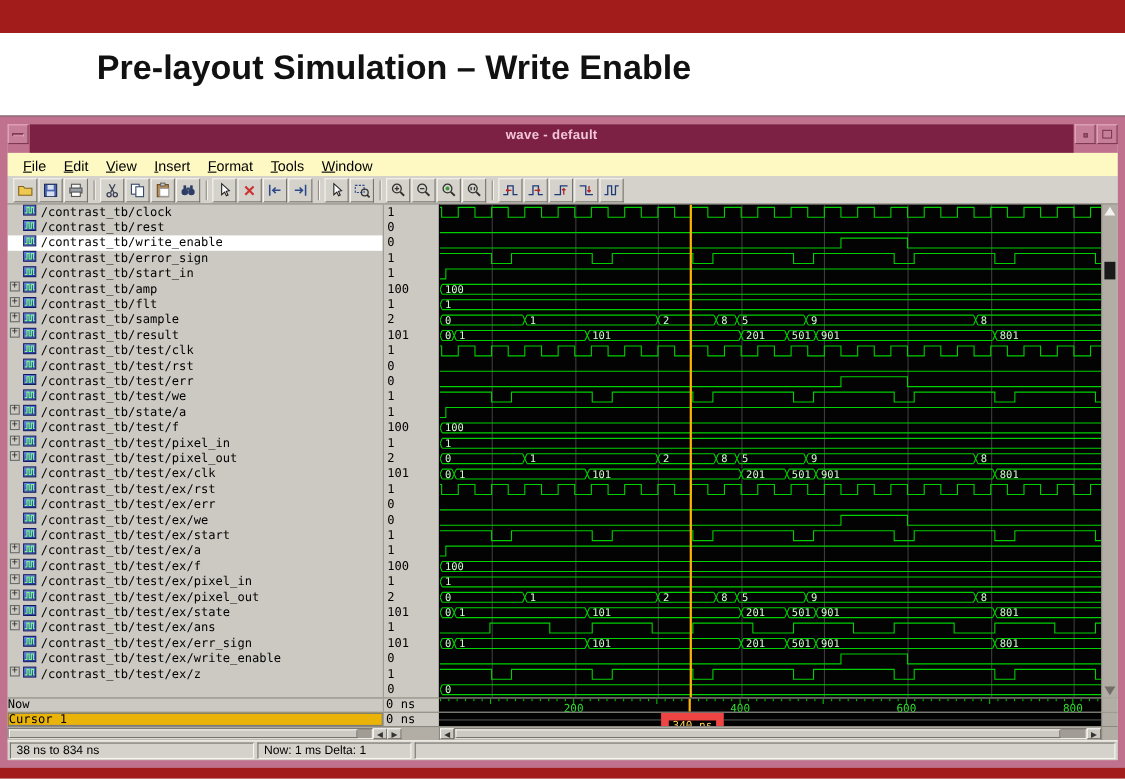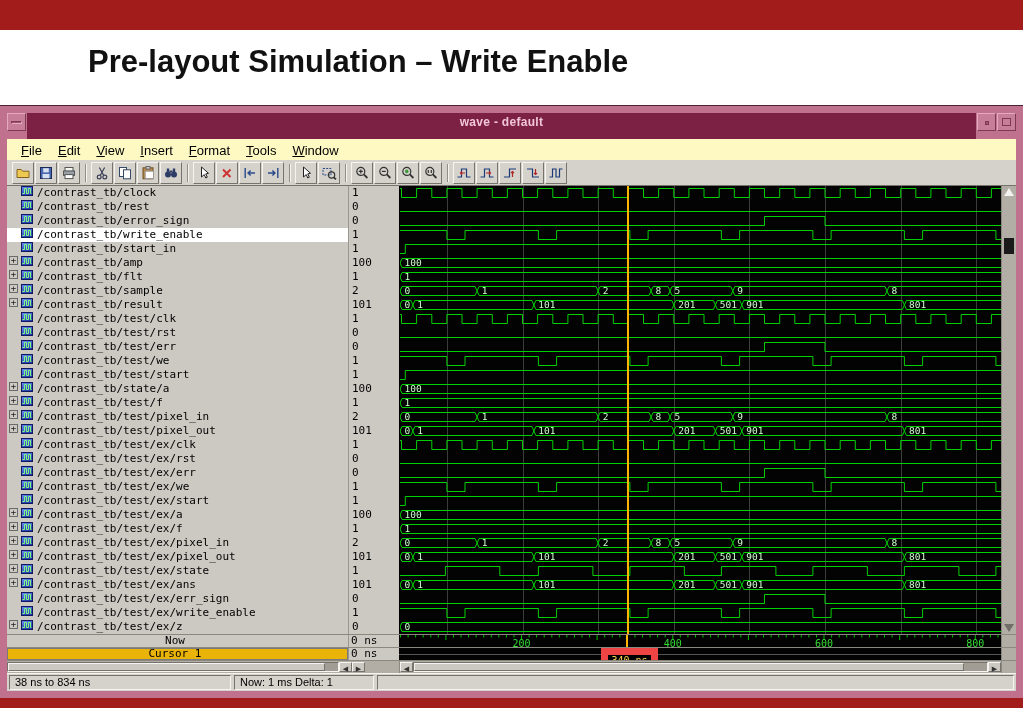--- a/index.html
+++ b/index.html
@@ -42,21 +42,21 @@
 
   .sig-row{height:14px;display:flex;align-items:flex-start;padding-left:2px;font-family:"DejaVu Sans Mono",monospace;font-size:11px;white-space:nowrap;color:#000}
   .sig-row.selected{background:#fff}
   .expander{width:9px;height:9px;min-width:9px;margin-right:3px;border:1px solid #6a6a6a;font-size:9px;line-height:7px;text-align:center;color:#222}
   .expander.noexp{visibility:hidden}
   .sigicon{width:12px;height:10px;min-width:12px;margin-right:4px;background:linear-gradient(160deg,#6688f0 0%,#2030a8 100%);border:1px solid #101860;display:inline-flex;align-items:center;justify-content:center}
   .signame{overflow:hidden}
   .val-row{height:14px;line-height:14px;padding-left:3px;font-family:"DejaVu Sans Mono",monospace;font-size:11px;color:#000}
 
   .foot-row{height:13px;min-height:13px;display:flex;background:#ccc9c2;border-top:1px solid #8a887f;font-size:11px}
-  .foot-names{width:341px;min-width:341px;text-align:center;padding-right:5px;line-height:12px;font-family:"DejaVu Sans Mono",monospace}
+  .foot-names{width:341px;min-width:341px;text-align:left;padding-right:5px;line-height:12px;font-family:"DejaVu Sans Mono",monospace}
   .foot-names.cursor-name{background:#eab308;border:1px solid #7a7a7a;line-height:10px}
   .foot-values{width:51px;min-width:51px;border-left:1px solid #9a978f;padding-left:2px;line-height:12px;font-family:"DejaVu Sans Mono",monospace}
   .foot-wave{width:602px;min-width:602px;position:relative;background:#030303;overflow:hidden}
   .foot-corner{width:15px;min-width:15px;background:#b2aea6;border-left:1px solid #8a887f}
   .ctrack-line{position:absolute;left:0;right:0;top:6px;height:1px;background:#555}
   .cursorstub{position:absolute;top:0;bottom:0;width:2px;background:#ffb400}
   .cursor-box{position:absolute;top:0;height:28px;line-height:11px;padding:0 3px;border:7px solid #ef4444;color:#ffd255;background:#000;font-family:"DejaVu Sans Mono",monospace;font-size:10px;z-index:3}
 
   .hscroll{height:13px;min-height:13px;display:flex;background:#b2aea6;border-top:1px solid #8a887f}
   .hs-left{width:392px;min-width:392px;display:flex;align-items:stretch}
@@ -302,38 +302,38 @@
           </div>
           <div class="sig-row">
             <span class="expander noexp"></span>
             <span class="sigicon">
               <svg width="10" height="8" viewBox="0 0 10 8" style="display: block;">
                 <path d="M0.5 6.5 H2.5 V1.5 H4.5 V6.5 H6.5 V1.5 H8.5 V6.5 H9.5" stroke="#7dff7d" fill="none" stroke-width="1"></path>
               </svg>
             </span>
             <span class="signame">/contrast_tb/rest</span>
           </div>
+          <div class="sig-row selected">
+            <span class="expander noexp"></span>
+            <span class="sigicon">
+              <svg width="10" height="8" viewBox="0 0 10 8" style="display: block;">
+                <path d="M0.5 6.5 H2.5 V1.5 H4.5 V6.5 H6.5 V1.5 H8.5 V6.5 H9.5" stroke="#7dff7d" fill="none" stroke-width="1"></path>
+              </svg>
+            </span>
+            <span class="signame">/contrast_tb/write_enable</span>
+          </div>
           <div class="sig-row">
             <span class="expander noexp"></span>
             <span class="sigicon">
               <svg width="10" height="8" viewBox="0 0 10 8" style="display: block;">
                 <path d="M0.5 6.5 H2.5 V1.5 H4.5 V6.5 H6.5 V1.5 H8.5 V6.5 H9.5" stroke="#7dff7d" fill="none" stroke-width="1"></path>
               </svg>
             </span>
             <span class="signame">/contrast_tb/error_sign</span>
           </div>
-          <div class="sig-row selected">
-            <span class="expander noexp"></span>
-            <span class="sigicon">
-              <svg width="10" height="8" viewBox="0 0 10 8" style="display: block;">
-                <path d="M0.5 6.5 H2.5 V1.5 H4.5 V6.5 H6.5 V1.5 H8.5 V6.5 H9.5" stroke="#7dff7d" fill="none" stroke-width="1"></path>
-              </svg>
-            </span>
-            <span class="signame">/contrast_tb/write_enable</span>
-          </div>
           <div class="sig-row">
             <span class="expander noexp"></span>
             <span class="sigicon">
               <svg width="10" height="8" viewBox="0 0 10 8" style="display: block;">
                 <path d="M0.5 6.5 H2.5 V1.5 H4.5 V6.5 H6.5 V1.5 H8.5 V6.5 H9.5" stroke="#7dff7d" fill="none" stroke-width="1"></path>
               </svg>
             </span>
             <span class="signame">/contrast_tb/start_in</span>
           </div>
           <div class="sig-row">
@@ -400,29 +400,20 @@
             <span class="signame">/contrast_tb/test/err</span>
           </div>
           <div class="sig-row">
             <span class="expander noexp"></span>
             <span class="sigicon">
               <svg width="10" height="8" viewBox="0 0 10 8" style="display: block;">
                 <path d="M0.5 6.5 H2.5 V1.5 H4.5 V6.5 H6.5 V1.5 H8.5 V6.5 H9.5" stroke="#7dff7d" fill="none" stroke-width="1"></path>
               </svg>
             </span>
             <span class="signame">/contrast_tb/test/we</span>
-          </div>
-          <div class="sig-row">
-            <span class="expander noexp"></span>
-            <span class="sigicon">
-              <svg width="10" height="8" viewBox="0 0 10 8" style="display: block;">
-                <path d="M0.5 6.5 H2.5 V1.5 H4.5 V6.5 H6.5 V1.5 H8.5 V6.5 H9.5" stroke="#7dff7d" fill="none" stroke-width="1"></path>
-              </svg>
-            </span>
-            <span class="signame">/contrast_tb/test/start</span>
           </div>
           <div class="sig-row">
             <span class="expander">+</span>
             <span class="sigicon">
               <svg width="10" height="8" viewBox="0 0 10 8" style="display: block;">
                 <path d="M0.5 6.5 H2.5 V1.5 H4.5 V6.5 H6.5 V1.5 H8.5 V6.5 H9.5" stroke="#7dff7d" fill="none" stroke-width="1"></path>
               </svg>
             </span>
             <span class="signame">/contrast_tb/state/a</span>
           </div>

